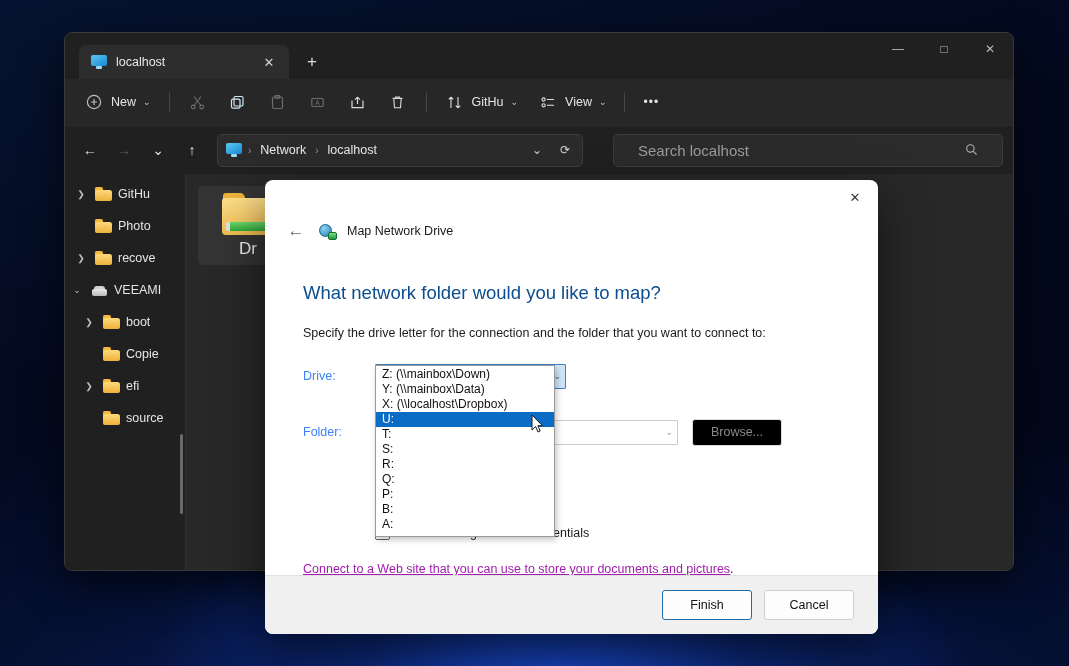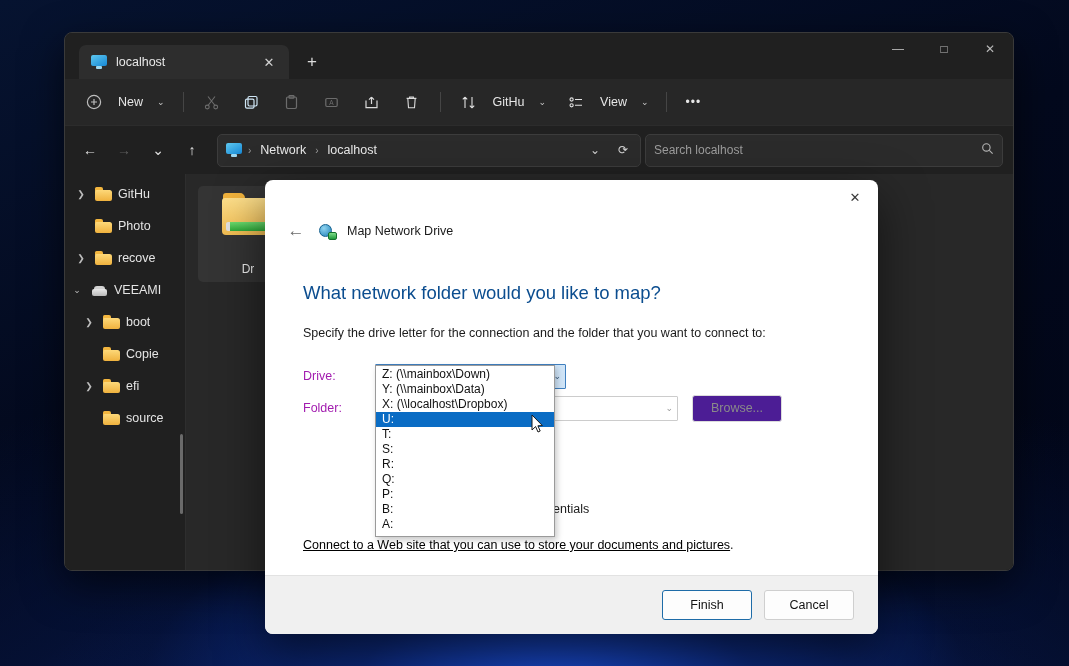--- a/index.html
+++ b/index.html
@@ -53,42 +53,42 @@
   .mon-stand{position:absolute;left:5px;top:12px;width:6px;height:3px;background:#9fd9f2;border-radius:1px;}
   .tab-title{flex:1;white-space:nowrap;overflow:hidden;}
   .tab-close{width:24px;height:24px;border-radius:4px;display:flex;align-items:center;justify-content:center;
     color:#d0d0d0;font-size:13px;}
   .tab-new{width:30px;height:30px;margin:0 0 2px 8px;border-radius:4px;display:flex;align-items:center;
     justify-content:center;color:#dcdcdc;font-size:17px;font-weight:300;}
   .wincontrols{position:absolute;right:0;top:0;display:flex;}
   .wc{width:46px;height:32px;display:flex;align-items:center;justify-content:center;color:#b9b9b9;font-size:12px;}
 
   .toolbar{height:46px;background:#272727;display:flex;align-items:center;padding:0 10px;gap:2px;}
-  .tb-btn{height:32px;border-radius:5px;display:flex;align-items:center;gap:14px;padding:0 9px;
+  .tb-btn{height:32px;border-radius:5px;display:flex;align-items:center;gap:7px;padding:0 9px;
     color:#e6e6e6;font-size:12.5px;cursor:default;}
   .tb-ico{width:20px;height:20px;display:flex;align-items:center;justify-content:center;}
   .tb-ico svg{display:block;}
   .dim{opacity:.38;}
   .sep{width:1px;height:20px;background:#454545;margin:0 7px;}
   .chev{font-size:9px;color:#c8c8c8;}
 
   .navbar{height:48px;background:#202020;display:flex;align-items:center;padding:0 10px;gap:4px;
     border-top:1px solid #2c2c2c;}
   .nav-ico{width:30px;height:30px;border-radius:5px;display:flex;align-items:center;justify-content:center;
     color:#e0e0e0;font-size:14px;}
   .nav-ico.disabled{color:#5c5c5c;}
   .addressbar{flex:1;height:31px;margin-left:6px;background:#2b2b2b;border:1px solid #3c3c3c;border-radius:5px;
     display:flex;align-items:center;padding:0 4px 0 8px;gap:4px;color:#e8e8e8;font-size:12.5px;}
   .crumb{padding:3px 5px;border-radius:3px;white-space:nowrap;}
   .crumb-sep{color:#9a9a9a;font-size:10px;}
   .ab-right{margin-left:auto;display:flex;align-items:center;gap:2px;}
   .ab-btn{width:26px;height:25px;border-radius:4px;display:flex;align-items:center;justify-content:center;
     color:#cfcfcf;font-size:12px;}
-  .searchbox{width:340px;height:31px;margin-left:0;background:#2b2b2b;border:1px solid #3c3c3c;border-radius:5px;
-    display:flex;align-items:center;padding:0 8px;color:#9c9c9c;font-size:12px;}
+  .searchbox{width:340px;height:31px;margin-left:26px;background:#2b2b2b;border:1px solid #3c3c3c;border-radius:5px;
+    display:flex;align-items:center;padding:0 24px;color:#9c9c9c;font-size:15px;}
   .searchbox .ph{flex:1;}
 
   .body{display:flex;height:calc(537px - 46px - 46px - 48px);background:#202020;}
   .sidebar{width:120px;background:#202020;padding-top:4px;position:relative;overflow:hidden;}
   .side-item{height:32px;display:flex;align-items:center;gap:6px;padding-left:6px;color:#e4e4e4;font-size:12.5px;
     white-space:nowrap;border-radius:4px;margin:0 2px;}
   .sc{width:16px;flex:none;display:flex;align-items:center;justify-content:center;color:#bdbdbd;font-size:9px;}
   .folder-ico{width:17px;height:14px;flex:none;position:relative;}
   .folder-ico .fb{position:absolute;left:0;bottom:0;width:17px;height:11px;border-radius:1.5px 2.5px 2px 2px;
     background:linear-gradient(180deg,#ffd濃 0%,#f5bb45 100%);background:linear-gradient(180deg,#fdd879,#efb23e);}
@@ -103,21 +103,21 @@
   .content{flex:1;background:#282828;border-left:1px solid #2e2e2e;position:relative;padding:12px;}
   .file-tile{width:92px;display:flex;flex-direction:column;align-items:center;gap:4px;
     background:#343434;border-radius:5px;padding:7px 4px 6px;}
   .big-folder{width:52px;height:42px;position:relative;}
   .big-folder .bft{position:absolute;left:1px;top:0;width:22px;height:8px;border-radius:3px 5px 0 0;background:#f0b23c;}
   .big-folder .bfb{position:absolute;left:0;top:5px;width:52px;height:37px;border-radius:3px 5px 4px 4px;
     background:linear-gradient(180deg,#fde08c 0%,#f6c košem 0%);background:linear-gradient(180deg,#fddf8b,#f2bd52);}
   .big-folder .share{position:absolute;left:4px;bottom:4px;width:44px;height:9px;border-radius:2px;
     background:linear-gradient(180deg,#6ddc6f,#2eab3a);border-left:4px solid #e2e2e2;border-right:4px solid #e2e2e2;
     box-sizing:border-box;}
-  .file-name{color:#ededed;font-size:12px;white-space:nowrap;overflow:hidden;max-width:84px;margin-top:23px;}
+  .file-name{color:#ededed;font-size:17px;white-space:nowrap;overflow:hidden;max-width:84px;}
 
   
   #mnd{
     position:absolute;left:265px;top:180px;width:613px;height:454px;background:#ffffff;
     border-radius:8px;overflow:hidden;box-shadow:0 18px 48px rgba(0,0,0,.55);
     font-family:"Liberation Sans", sans-serif;
   }
   .mnd-top{height:34px;position:relative;}
   .mnd-close{position:absolute;right:0;top:0;width:46px;height:34px;display:flex;align-items:center;
     justify-content:center;color:#3a3a3a;font-size:13px;border-radius:0 8px 0 0;}
@@ -127,38 +127,38 @@
   .mnd-ico .globe{position:absolute;left:0;top:2px;width:13px;height:13px;border-radius:50%;
     background:radial-gradient(circle at 35% 30%,#8fd4f0,#1f7fb8);border:1px solid #14618f;box-sizing:border-box;}
   .mnd-ico .plug{position:absolute;right:0;bottom:0;width:9px;height:8px;border-radius:2px;
     background:linear-gradient(180deg,#7ddc88,#1f9a3c);border:1px solid #14702b;box-sizing:border-box;}
   .mnd-title{font-size:12.5px;color:#1a1a1a;}
   .mnd-body{padding:18px 38px 0 38px;position:relative;}
   .q-title{font-size:18.5px;color:#0b4d8f;font-weight:400;margin:16px 0 0;}
   .q-sub{font-size:12.5px;color:#1b1b1b;margin:22px 0 0;}
 
   .field-row{display:flex;align-items:center;margin-top:24px;height:24px;}
-  .field-label{width:72px;font-size:12.5px;color:#a21caf;}
+  .field-label{width:72px;font-size:12.5px;color:#3b82f6;}
   .combo{width:178px;height:23px;border:1px solid #3f7fbf;background:#cfe4f7;border-radius:1px;
     display:flex;align-items:center;padding:0 4px 0 7px;font-size:12.5px;color:#111;position:relative;}
   .combo .cval{flex:1;}
   .combo .carrow{color:#3a5a7a;font-size:9px;}
   .combo.flat{border:1px solid #cccccc;background:#fff;width:290px;color:#111;}
   .combo.flat .carrow{color:#9a9a9a;}
-  .browse-btn{margin-left:14px;width:88px;height:25px;border:1px solid #dcdcdc;background:#4c1d95;
+  .browse-btn{margin-left:14px;width:88px;height:25px;border:1px solid #dcdcdc;background:#000000;
     border-radius:3px;display:flex;align-items:center;justify-content:center;font-size:12.5px;color:#8a8a8a;}
 
   .example{margin-top:20px;font-size:12.5px;color:#1b1b1b;}
   .cb-row{display:flex;align-items:center;gap:7px;margin-top:16px;font-size:12.5px;color:#1b1b1b;}
   .cbox{width:13px;height:13px;border:1px solid #666;background:#fff;border-radius:2px;position:relative;flex:none;}
   .cbox.checked{background:#0f6cbd;border-color:#0f6cbd;}
   .cbox.checked:after{content:"";position:absolute;left:4px;top:1px;width:3px;height:7px;
     border:solid #fff;border-width:0 2px 2px 0;transform:rotate(43deg);}
   .hint{margin-top:22px;font-size:12.5px;color:#1b1b1b;}
-  .hint a{color:#000000;text-decoration:underline;text-align:right;}
+  .hint a{color:#a21caf;text-decoration:underline;text-align:right;}
 
   .mnd-footer{position:absolute;left:0;right:0;bottom:0;height:58px;background:#f0f0f0;
     border-top:1px solid #e2e2e2;display:flex;align-items:center;justify-content:flex-end;gap:12px;padding-right:24px;}
   .dlg-btn{min-width:88px;height:28px;border:1px solid #cfcfcf;background:#fdfdfd;border-radius:3px;
     display:flex;align-items:center;justify-content:center;font-size:12.5px;color:#121212;}
   .dlg-btn.default{border:1px solid #1e6ca8;}
 
   
   .ddlist{
     position:absolute;left:375px;top:365px;width:178px;
@@ -428,21 +428,21 @@
     <div class="q-sub">Specify the drive letter for the connection and the folder that you want to connect to:</div>
 
     <div class="field-row">
       <span class="field-label">Drive:</span>
       <span class="combo">
         <span class="cval">U:</span>
         <span class="carrow">⌄</span>
       </span>
     </div>
 
-    <div class="field-row" style="margin-top:8px;">
+    <div class="field-row" style="margin-top:32px;">
       <span class="field-label">Folder:</span>
       <span class="combo flat">
         <span class="cval"></span>
         <span class="carrow">⌄</span>
       </span>
       <span class="browse-btn">Browse...</span>
     </div>
 
     <div class="example" style="margin-left:72px;">Example: \\server\share</div>
 

